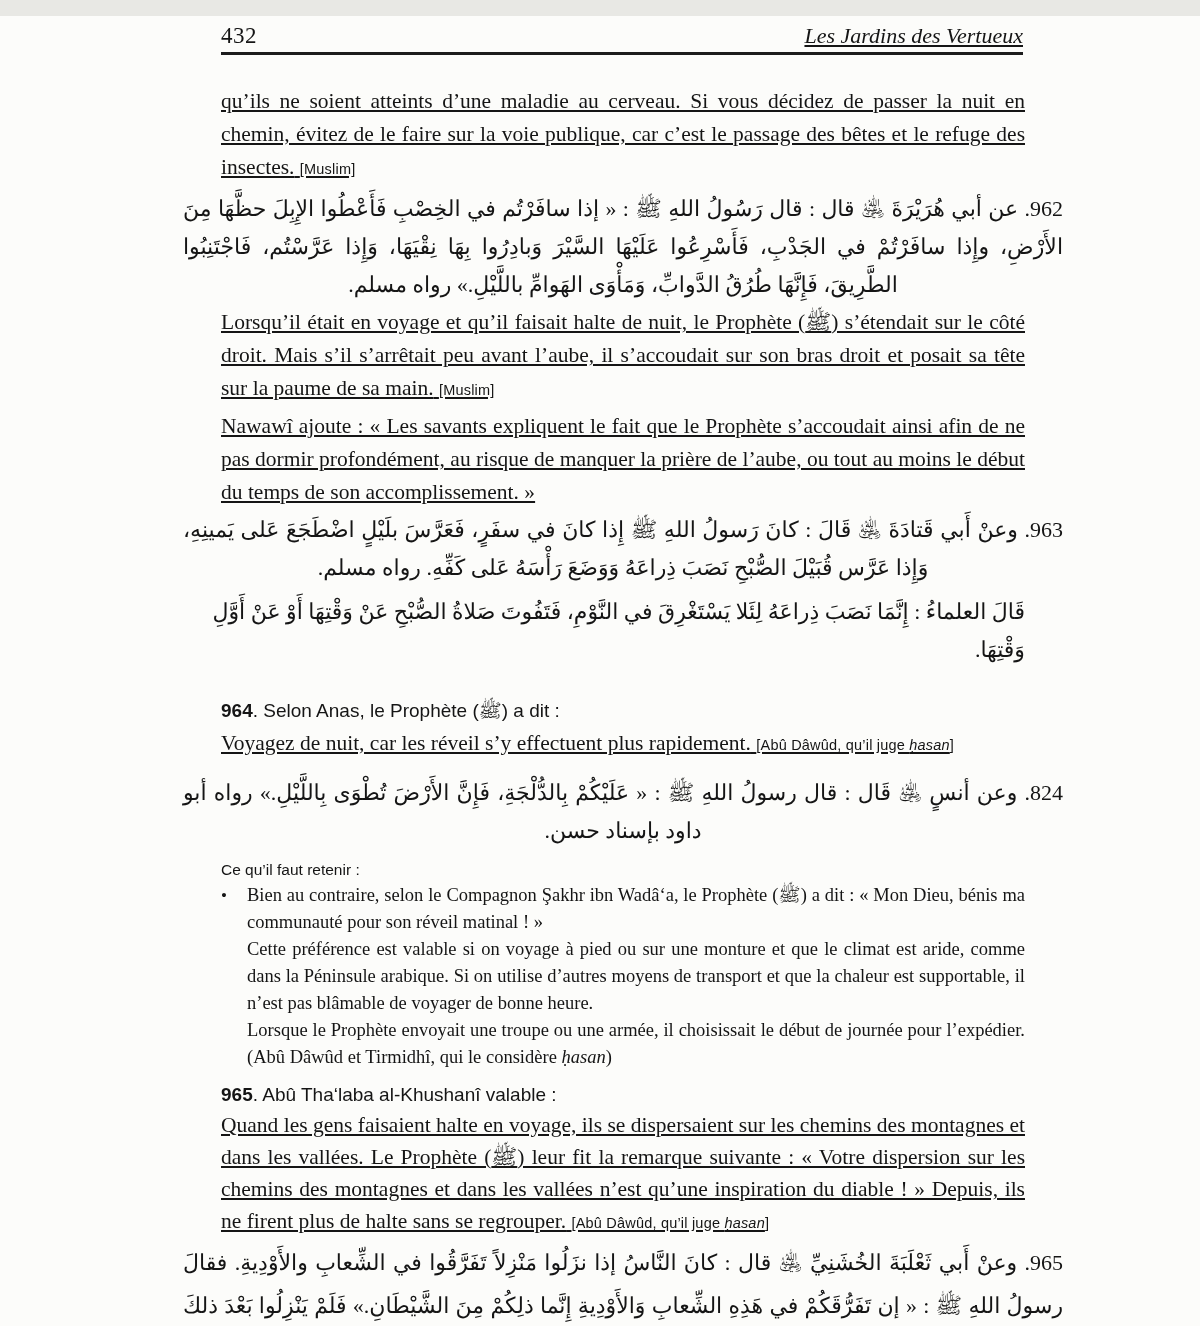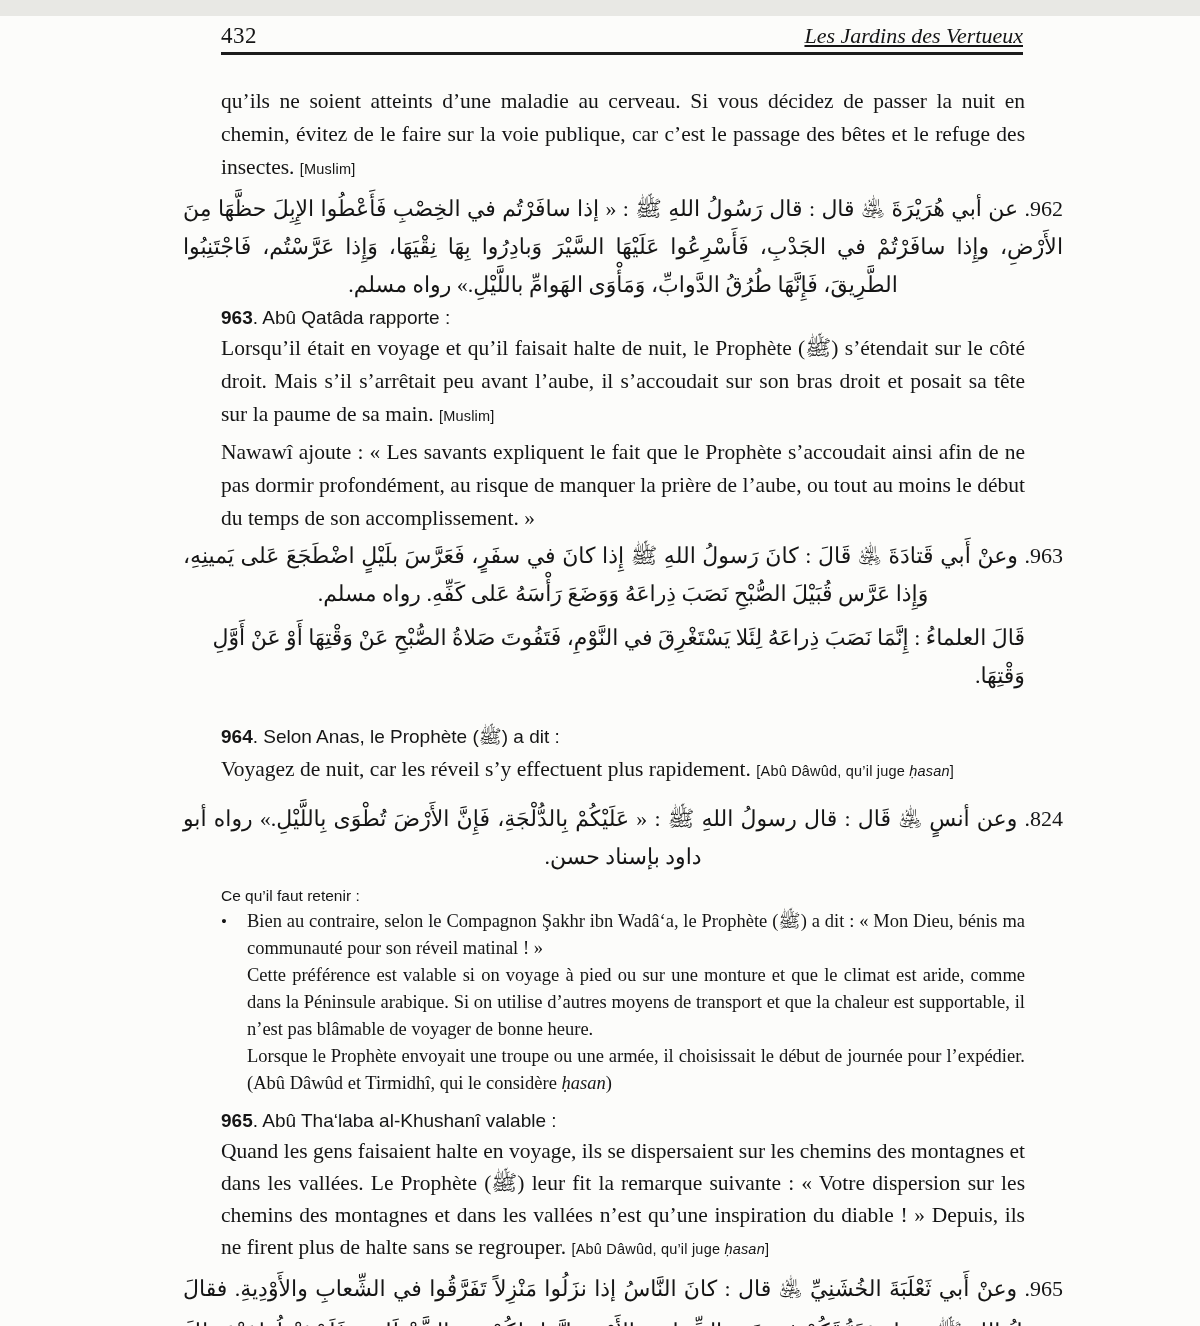--- a/index.html
+++ b/index.html
@@ -23,20 +23,21 @@
   }
   .pg-num{font-size:23px;letter-spacing:.5px;}
   .book-title{font-size:22px;font-style:italic;text-decoration:underline;}
   .header-rule{height:0;border-top:3px solid #1c1c1c;margin:3px 40px 0 38px;}
 
   
   .fr{
     margin:0 38px;
     font-size:21.5px;line-height:33px;
     text-align:justify;
+    text-decoration:underline;
   }
   .fr.intro{margin-top:30px;}
   .src{
     font-family:"Liberation Sans","DejaVu Sans",sans-serif;
     font-size:14.5px;letter-spacing:.2px;
     white-space:nowrap;
   }
   .src i{font-style:italic;}
 
   
@@ -93,21 +94,20 @@
       <span class="pg-num">432</span>
       <span class="book-title">Les Jardins des Vertueux</span>
     </div>
     <div class="header-rule"></div>
 
     <p class="fr intro"><span>qu’ils ne soient atteints d’une maladie au cerveau. Si vous décidez de passer la nuit en chemin, évitez de le faire sur la voie publique, car c’est le passage des bêtes et le refuge des insectes.</span>
       <span class="src">[Muslim]</span></p>
 
     <p class="ar ar-962" dir="rtl" lang="ar">962. عن أبي هُرَيْرَةَ ﵁ قال : قال رَسُولُ اللهِ ﷺ : « إذا سافَرْتُم في الخِصْبِ فَأَعْطُوا الإِبِلَ حظَّهَا مِنَ الأَرْضِ، وإِذا سافَرْتُمْ في الجَدْبِ، فَأَسْرِعُوا عَلَيْهَا السَّيْرَ وَبادِرُوا بِهَا نِقْيَهَا، وَإِذا عَرَّسْتُم، فَاجْتَنِبُوا الطَّرِيقَ، فَإِنَّهَا طُرُقُ الدَّوابِّ، وَمَأْوَى الهَوامِّ باللَّيْلِ.» رواه مسلم.</p>
 
-    <h2 class="hd hd-963"><b>963</b><span>. Abû Qatâda rapporte :</span></h2>
     <p class="fr p963"><span>Lorsqu’il était en voyage et qu’il faisait halte de nuit, le Prophète (ﷺ) s’étendait sur le côté droit. Mais s’il s’arrêtait peu avant l’aube, il s’accoudait sur son bras droit et posait sa tête sur la paume de sa main.</span>
       <span class="src">[Muslim]</span></p>
     <p class="fr note">Nawawî ajoute : « Les savants expliquent le fait que le Prophète s’accoudait ainsi afin de ne pas dormir profondément, au risque de manquer la prière de l’aube, ou tout au moins le début du temps de son accomplissement. »</p>
 
     <p class="ar ar-963" dir="rtl" lang="ar">963. وعنْ أَبي قَتادَةَ ﵁ قَالَ : كانَ رَسولُ اللهِ ﷺ إِذا كانَ في سفَرٍ، فَعَرَّسَ بلَيْلٍ اضْطَجَعَ عَلى يَمينِهِ، وَإِذا عَرَّس قُبَيْلَ الصُّبْحِ نَصَبَ ذِراعَهُ وَوَضَعَ رَأْسَهُ عَلى كَفِّهِ. رواه مسلم.</p>
     <p class="ar ar-note" dir="rtl" lang="ar">قَالَ العلماءُ : إِنَّمَا نَصَبَ ذِراعَهُ لِئَلا يَسْتَغْرِقَ في النَّوْمِ، فَتَفُوتَ صَلاةُ الصُّبْحِ عَنْ وَقْتِهَا أَوْ عَنْ أَوَّلِ وَقْتِهَا.</p>
 
     <h2 class="hd hd-964"><b>964</b><span>. Selon Anas, le Prophète (ﷺ) a dit :</span></h2>
     <p class="fr p964"><span>Voyagez de nuit, car les réveil s’y effectuent plus rapidement.</span>
       <span class="src"><span>[Abû Dâwûd, qu’il juge </span><i>ḥasan</i><span>]</span></span></p>

